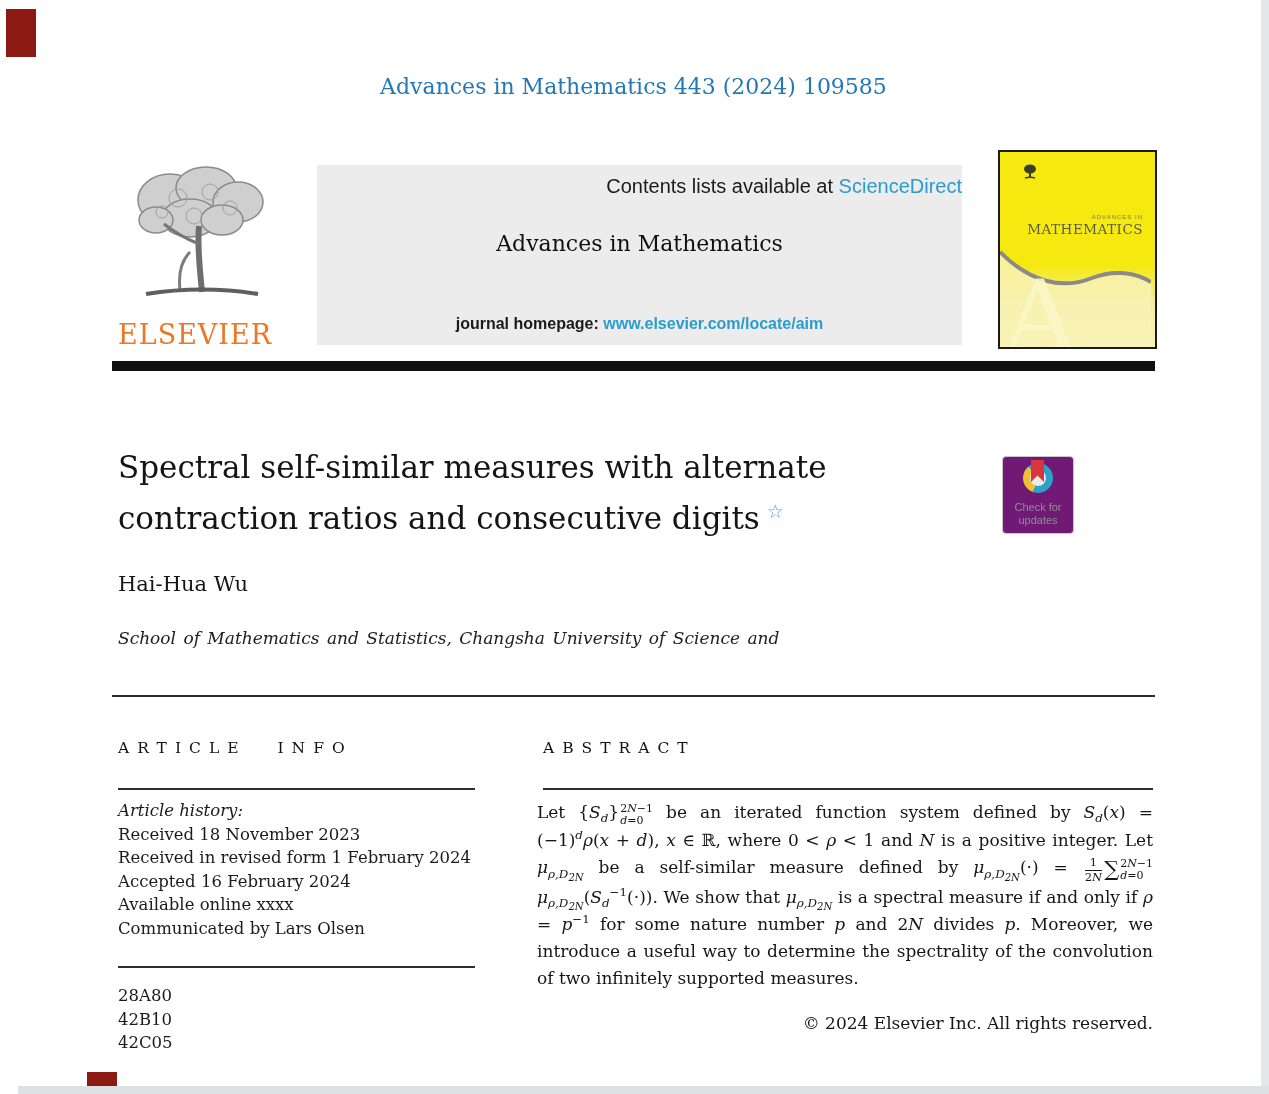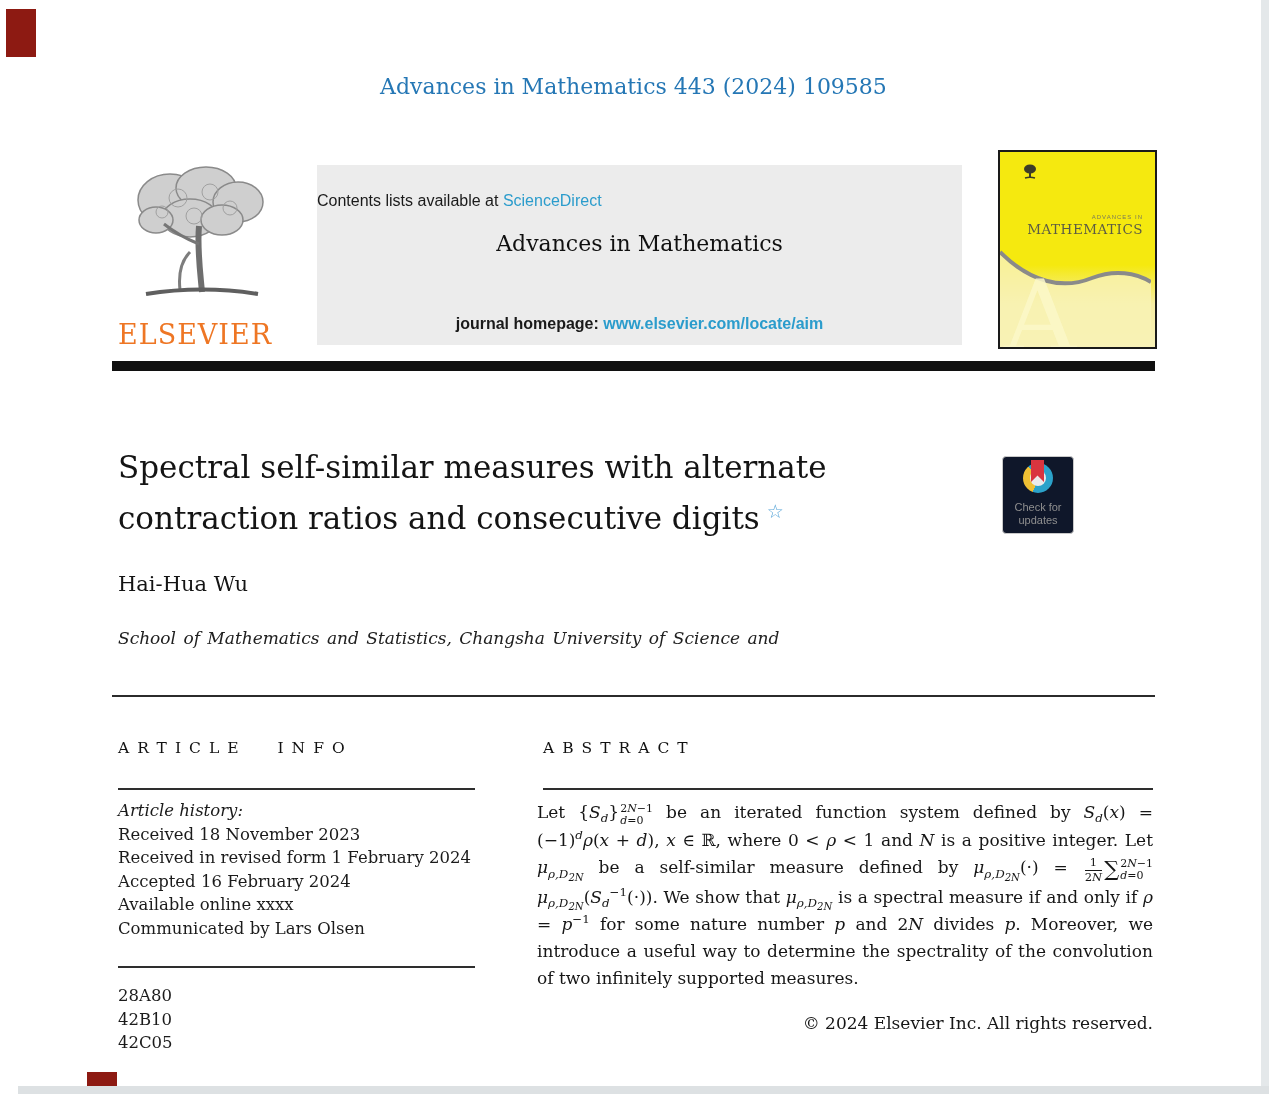--- a/index.html
+++ b/index.html
@@ -6,21 +6,21 @@
   #page{position:relative;width:1269px;height:1094px;background:#ffffff;overflow:hidden;
         font-family:"DejaVu Serif",serif;color:#161616;}
   .abs{position:absolute;}
   .sans{font-family:"Liberation Sans","DejaVu Sans",sans-serif;}
 
   
   #citation{left:112px;top:74px;width:1043px;text-align:center;font-size:22px;color:#2577b5;}
 
   
   #banner{left:317px;top:165px;width:645px;height:180px;background:#ececec;}
-  #banner-line1{left:0;top:27px;width:100%;text-align:left;font-size:16px;color:#1a1a1a;}
+  #banner-line1{left:0;top:10px;width:100%;text-align:right;font-size:20px;color:#1a1a1a;}
   #banner-title{left:0;top:66px;width:100%;text-align:center;font-size:22px;color:#101010;}
   #banner-line3{left:0;bottom:12px;width:100%;text-align:center;font-size:16px;color:#1a1a1a;font-weight:bold;}
   .link{color:#2b9ccc;}
 
   
   #elsevier{left:118px;top:160px;width:165px;height:190px;}
   #elsevier-label{left:0;bottom:0;width:100%;font-size:27px;color:#ee7624;letter-spacing:1px;}
 
   
   #cover{left:998px;top:150px;width:155px;height:195px;border:2px solid #1a1a1a;
@@ -36,21 +36,21 @@
   .col-rule{height:2px;background:#2e2e2e;}
 
   
   #title{left:118px;top:442px;width:790px;font-size:31px;line-height:51px;color:#141414;}
   #title-star{font-size:19px;color:#58a5d8;vertical-align:super;margin-left:7px;line-height:0;}
 
   #author{left:118px;top:572px;font-size:21px;color:#141414;}
   #affiliation{left:118px;top:627px;width:800px;font-size:17px;font-style:italic;line-height:23px;color:#202020;word-spacing:2px;}
 
   
-  #badge{left:1002px;top:456px;width:70px;height:76px;background:#0f172a;border:1px solid #c9c9c9;border-radius:4px;}
+  #badge{left:1002px;top:456px;width:70px;height:76px;background:#701a75;border:1px solid #c9c9c9;border-radius:4px;}
   #badge-ring{left:20px;top:6px;width:30px;height:30px;border-radius:50%;
       background:conic-gradient(from 200deg,#efc034 0deg 120deg,#2ba2ca 120deg 360deg);}
   #badge-hole{left:7px;top:7px;width:16px;height:16px;border-radius:50%;background:#ebebeb;}
   #badge-bookmark{left:28px;top:3px;width:13px;height:22px;background:#d9353f;
       clip-path:polygon(0 0,100% 0,100% 100%,50% 70%,0 100%);}
   #badge-label{left:0;bottom:7px;width:100%;text-align:center;font-size:11px;line-height:12.5px;color:#8f8f8f;}
 
   
   .section-heading{font-size:15.5px;letter-spacing:8px;word-spacing:18px;color:#111;}
   #info-heading{left:118px;top:739px;}

